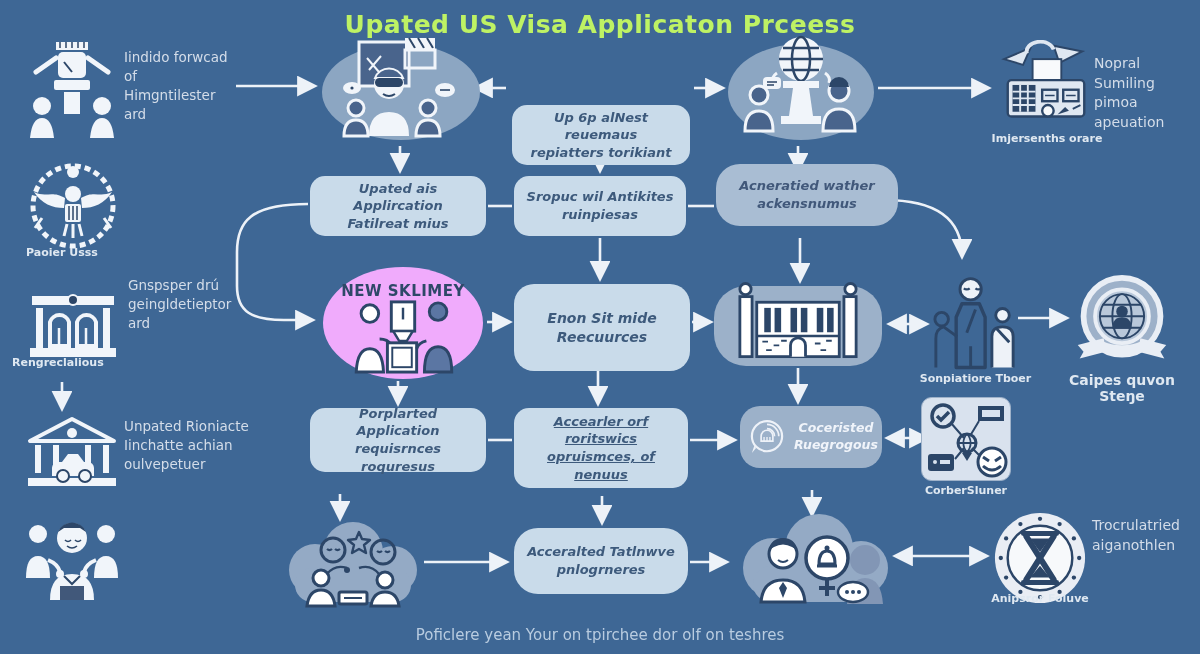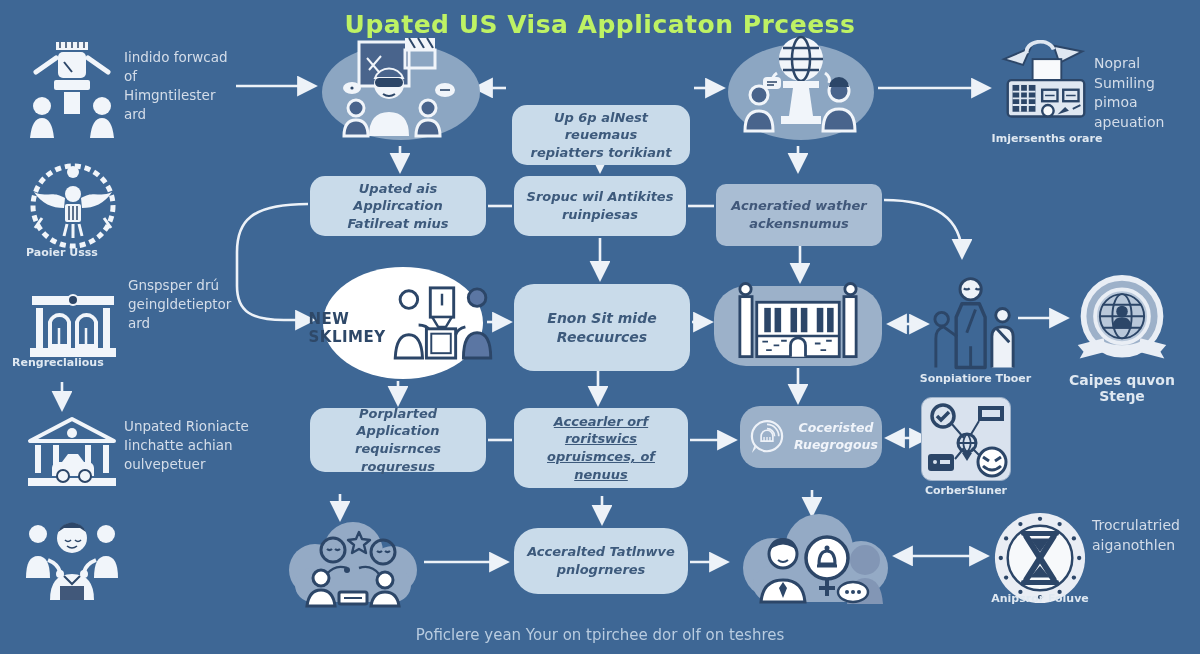--- a/index.html
+++ b/index.html
@@ -7,21 +7,21 @@
           font-family:"DejaVu Sans","Liberation Sans",sans-serif;}
   .abs{position:absolute;}
   .title{position:absolute;left:0;top:10px;width:100%;text-align:center;color:#bef264;
          font-size:25px;font-weight:bold;letter-spacing:.5px;}
   .box{position:absolute;background:#c9dbea;border-radius:15px;display:flex;align-items:center;
        justify-content:center;text-align:center;font-style:italic;font-weight:bold;color:#3d5a7c;
        font-size:13px;line-height:1.35;white-space:pre-line;padding:4px 8px;box-sizing:border-box;}
   .box.gray{background:#a9bdd3;color:#41587a;}
   .box.dark{background:#9cb1c9;color:#f0f4fa;}
   .oval{position:absolute;background:#8ca6c2;border-radius:50%;display:flex;align-items:center;justify-content:center;}
-  .oval.light{background:#ffffff;flex-direction:row;justify-content:center;}
+  .oval.light{background:#f0abfc;flex-direction:column;justify-content:center;}
   .blob{position:absolute;background:#9cb1c9;border-radius:32px;display:flex;align-items:center;justify-content:center;}
   .sidetext{position:absolute;color:#d4dde9;font-size:13.5px;line-height:1.4;white-space:pre-line;}
   .label{position:absolute;color:#dfe8f1;font-weight:bold;font-size:11px;text-align:center;white-space:pre-line;}
   .caption{position:absolute;left:0;top:626px;width:100%;text-align:center;color:#b9cce0;font-size:15px;}
   .ovaltitle{color:#2e4868;font-weight:bold;font-size:15px;letter-spacing:.5px;margin-top:10px;}
   .cloud{position:absolute;}
   svg{display:block;}
 </style>
 </head>
 <body>
@@ -222,21 +222,21 @@
   </div>
   <div class="sidetext" style="left:1094px;top:54px;width:104px;font-size:14px;">Nopral Sumiling
 pimoa
 apeuation</div>
   <div class="label" style="left:962px;top:132px;width:170px;">Imjersenths orare</div>
 
   <div class="box" style="left:310px;top:176px;width:176px;height:60px;">Upated ais Applircation
 Fatilreat mius</div>
   <div class="box" style="left:514px;top:176px;width:172px;height:60px;">Sropuc wil Antikites
 ruinpiesas</div>
-  <div class="box gray" style="left:716px;top:184px;width:166px;height:62px;border-radius:10px;">Acneratied wather
+  <div class="box gray" style="left:716px;top:164px;width:182px;height:62px;border-radius:24px;">Acneratied wather
 ackensnumus</div>
 
   <div class="oval light" style="left:323px;top:267px;width:160px;height:112px;">
     <div class="ovaltitle">NEW SKLIMEY</div>
     <div style="margin-top:-2px;">
       <svg width="112" height="76" viewBox="0 0 112 78">
         <circle cx="22" cy="16" r="9" fill="#fff" stroke="#2c4668" stroke-width="3"></circle>
         <path d="M8 76q1-24 14-24t14 24z" fill="#fff" stroke="#2c4668" stroke-width="3"></path>
         <path d="M32 42q8 0 12 6" stroke="#2c4668" stroke-width="3" fill="none"></path>
         <rect x="44" y="4" width="24" height="30" fill="#fff" stroke="#2c4668" stroke-width="3"></rect>

